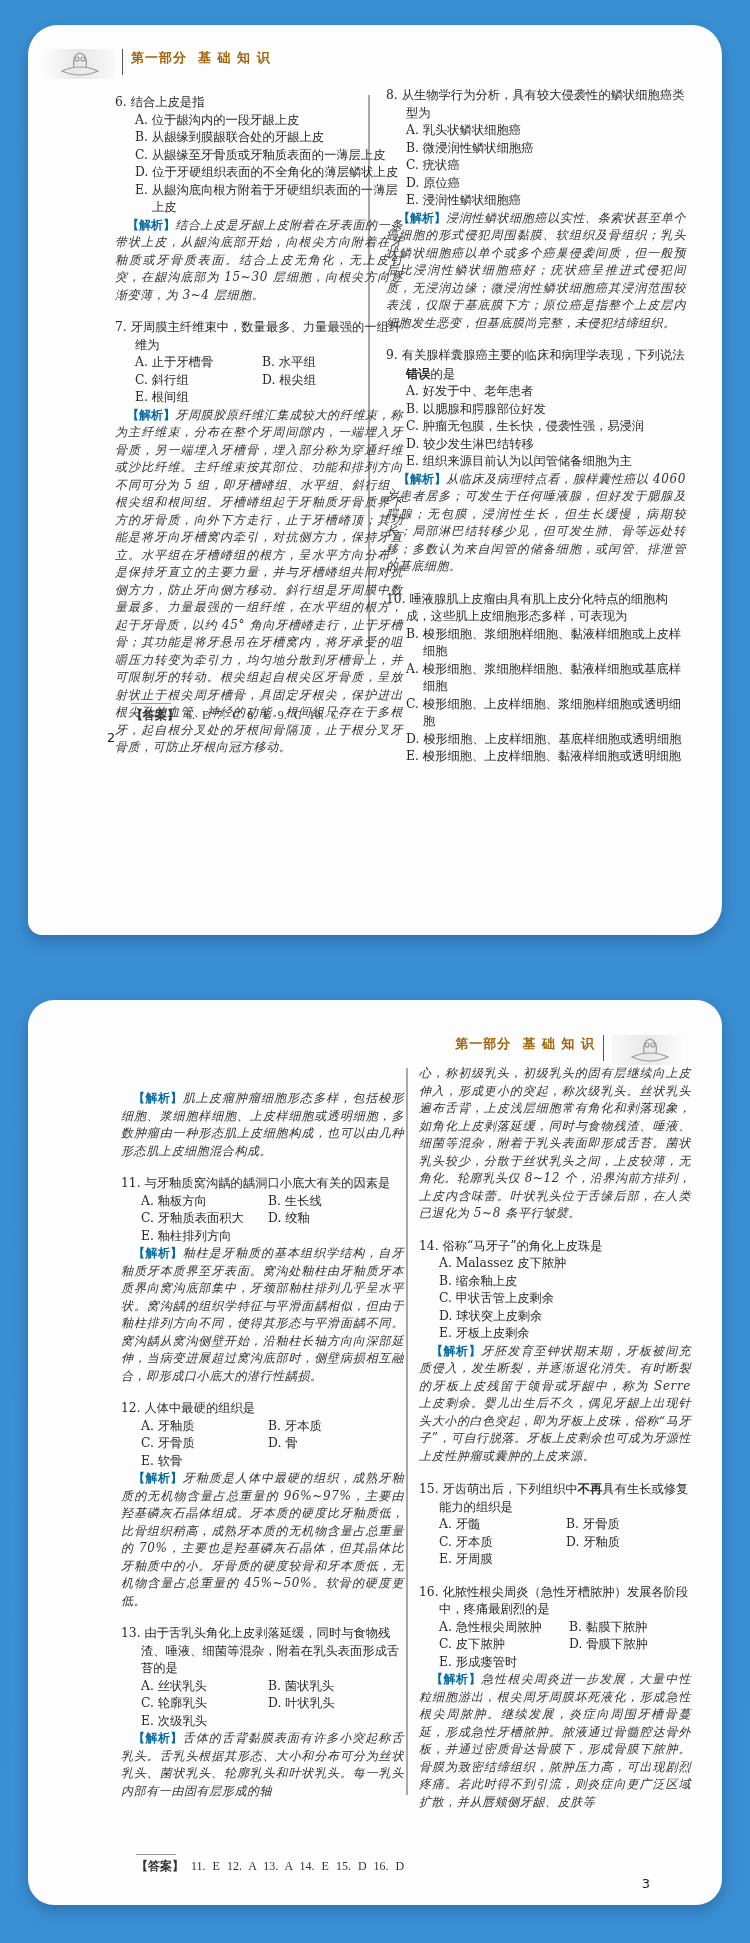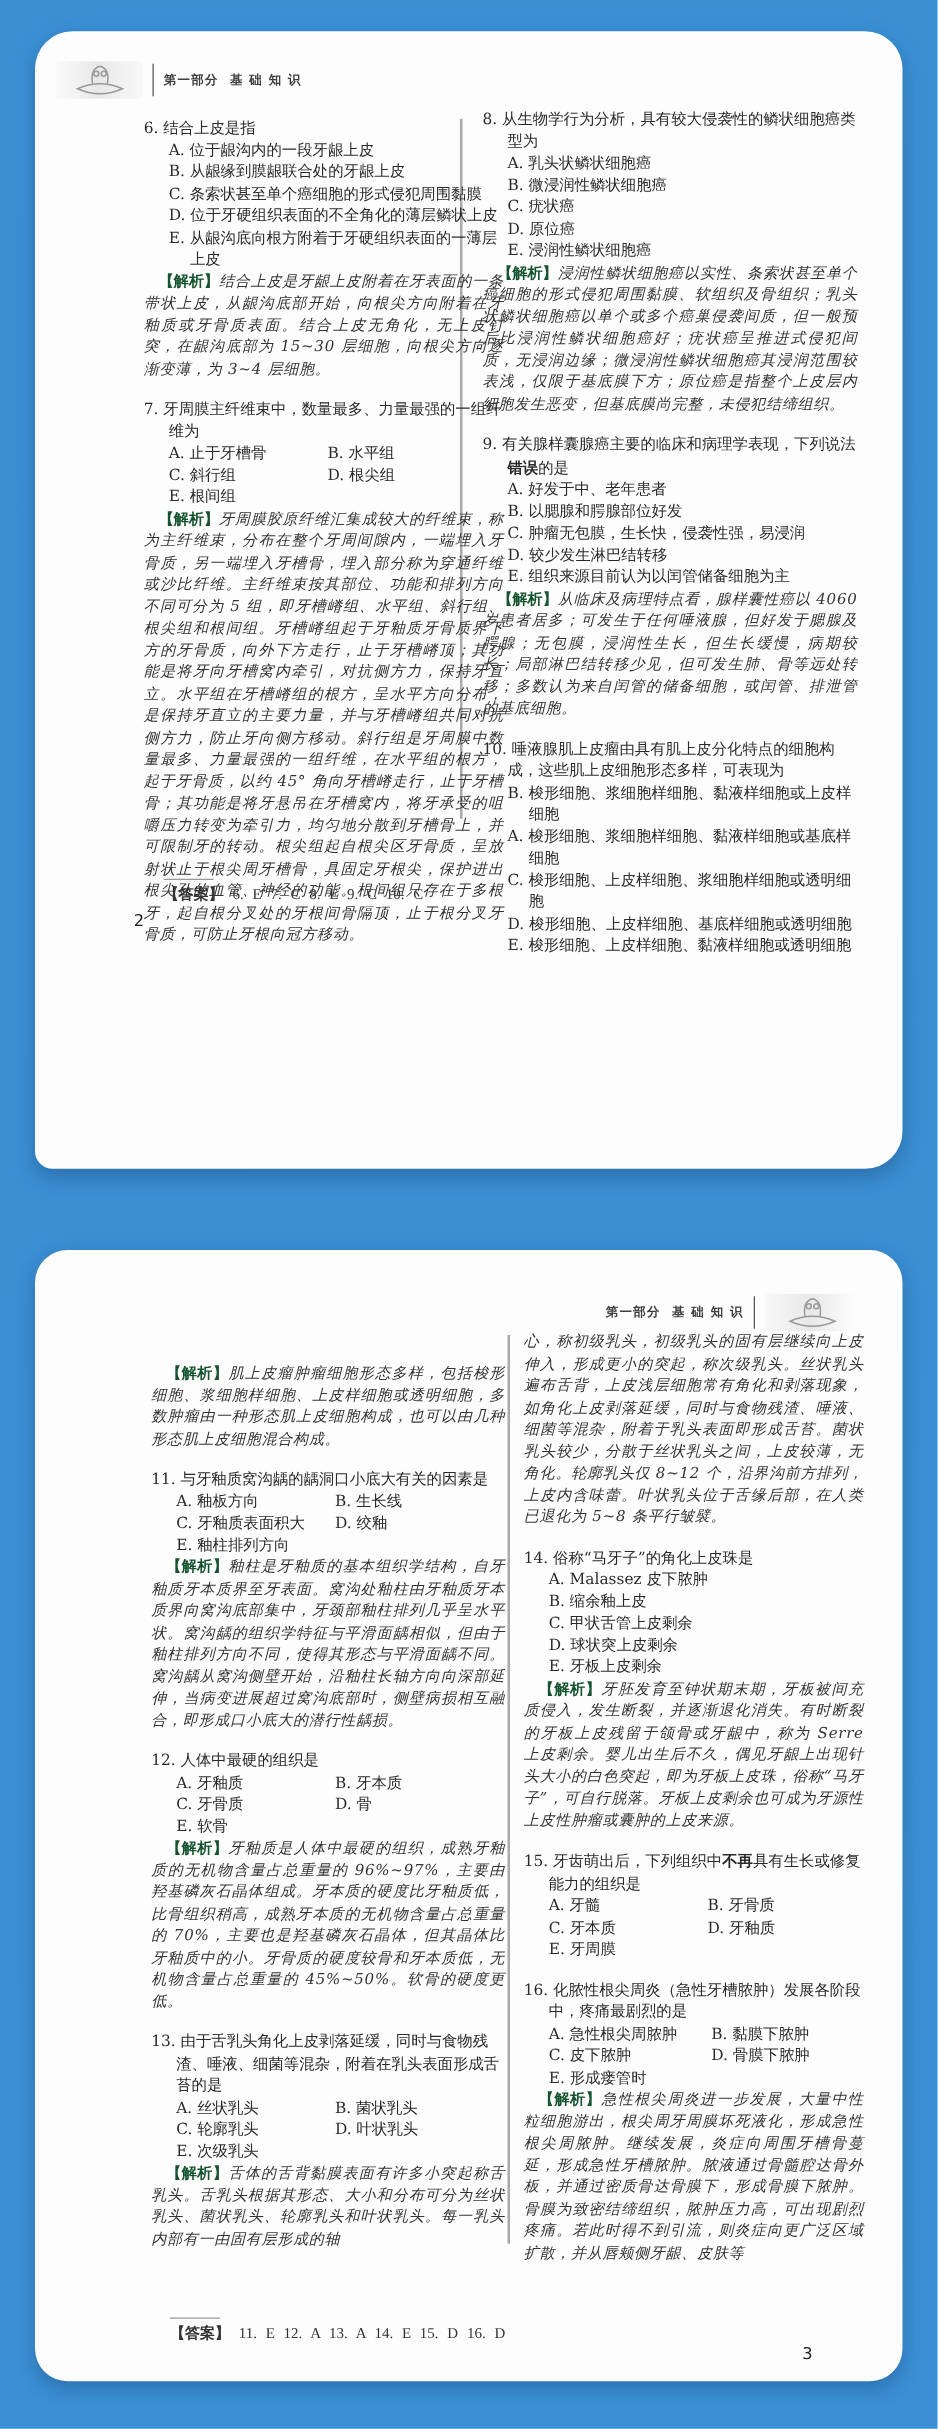--- a/index.html
+++ b/index.html
@@ -14,23 +14,23 @@
     .page {
       position: absolute;
       background: #fdfdfd;
       border-radius: 26px;
       box-shadow: 0 6px 14px rgba(20,60,110,0.35);
     }
     .page.p2 { left: 28px; top: 25px; width: 694px; height: 910px; border-radius: 30px 30px 30px 14px; }
     .page.p3 { left: 28px; top: 1000px; width: 694px; height: 905px; }
     .runhead {
       position: absolute;
-      display: flex; align-items: center;
+      display: flex; align-items: flex-start;
       font-family: "DejaVu Sans", "Liberation Sans", sans-serif;
-      font-weight: bold; font-size: 10px; color: #404040; letter-spacing: 1px;
+      font-weight: bold; font-size: 13px; color: #a16207; letter-spacing: 1px;
     }
     .p2 .runhead { left: 14px; top: 24px; }
     .p3 .runhead { right: 38px; top: 35px; flex-direction: row-reverse; }
     .logo {
       width: 72px; height: 30px;
       background: linear-gradient(90deg, rgba(220,220,220,0.0), #e8e8e8 50%, rgba(230,230,230,0.2));
       position: relative;
     }
     .p3 .logo { background: linear-gradient(90deg, rgba(230,230,230,0.2), #e8e8e8 50%, rgba(220,220,220,0)); }
     .logo svg { position: absolute; left: 18px; top: 0; }
@@ -50,21 +50,21 @@
     .stem { padding-left: 20px; text-indent: -20px; }
     .opt { padding-left: 37px; text-indent: -17px; }
     .opt-row { display: flex; padding-left: 20px; }
     .opt-row .opt { padding-left: 17px; text-indent: -17px; width: 127px; flex: none; }
     .opt-row .opt.wide { width: 130px; }
     .expl {
       font-family: "DejaVu Serif", "Liberation Serif", serif; font-style: italic;
       font-size: 12px; line-height: 17.5px; letter-spacing: 0.6px; color: #333;
       text-indent: 12px; text-align: justify;
     }
-    .expl .tag { font-style: normal; font-weight: bold; color: #14532d; letter-spacing: 0; }
+    .expl .tag { font-style: normal; font-weight: bold; color: #0369a1; letter-spacing: 0; }
     .stem b { font-weight: bold; }
     .answers {
       position: absolute;
       font-family: "Liberation Serif", "DejaVu Serif", serif;
       font-size: 12px; color: #333; word-spacing: 4px;
     }
     .answers .tag { font-family: "DejaVu Sans", sans-serif; font-weight: bold; font-size: 12px; }
     .answers::before { content: ""; position: absolute; left: 0; top: -4px; width: 40px; height: 1px; background: #999; }
     .p2 .answers { left: 78px; top: 850px; margin-left: 25px; }
     .p3 .answers { left: 92px; top: 1860px; }
@@ -91,21 +91,21 @@
     <span class="title">第一部分  基 础 知 识</span>
   </div>
 
   <div class="vrule"></div>
 
   <div class="col left">
     <div class="q">
       <div class="stem">6. 结合上皮是指</div>
       <div class="opt">A. 位于龈沟内的一段牙龈上皮</div>
       <div class="opt">B. 从龈缘到膜龈联合处的牙龈上皮</div>
-      <div class="opt">C. 条索状甚至单个癌细胞的形式侵犯周围黏膜</div>
+      <div class="opt">C. 从龈缘至牙骨质或牙釉质表面的一薄层上皮</div>
       <div class="opt">D. 位于牙硬组织表面的不全角化的薄层鳞状上皮</div>
       <div class="opt">E. 从龈沟底向根方附着于牙硬组织表面的一薄层上皮</div>
       <div class="expl"><span class="tag">【解析】</span><span>结合上皮是牙龈上皮附着在牙表面的一条带状上皮，从龈沟底部开始，向根尖方向附着在牙釉质或牙骨质表面。结合上皮无角化，无上皮钉突，在龈沟底部为 15~30 层细胞，向根尖方向逐渐变薄，为 3~4 层细胞。</span></div>
     </div>
     <div class="q">
       <div class="stem">7. 牙周膜主纤维束中，数量最多、力量最强的一组纤维为</div>
       <div class="opt-row">
           <div class="opt">A. 止于牙槽骨</div>
           <div class="opt">B. 水平组</div>
         </div>

